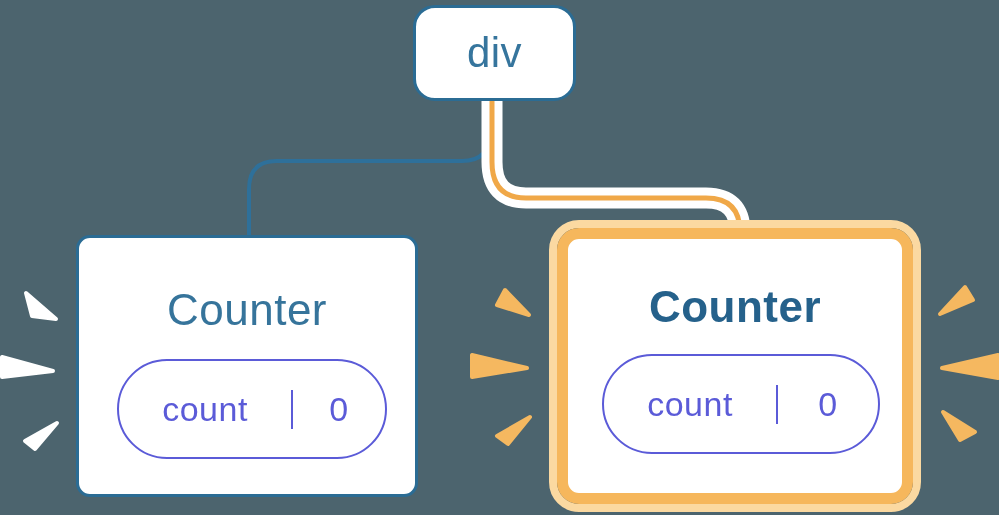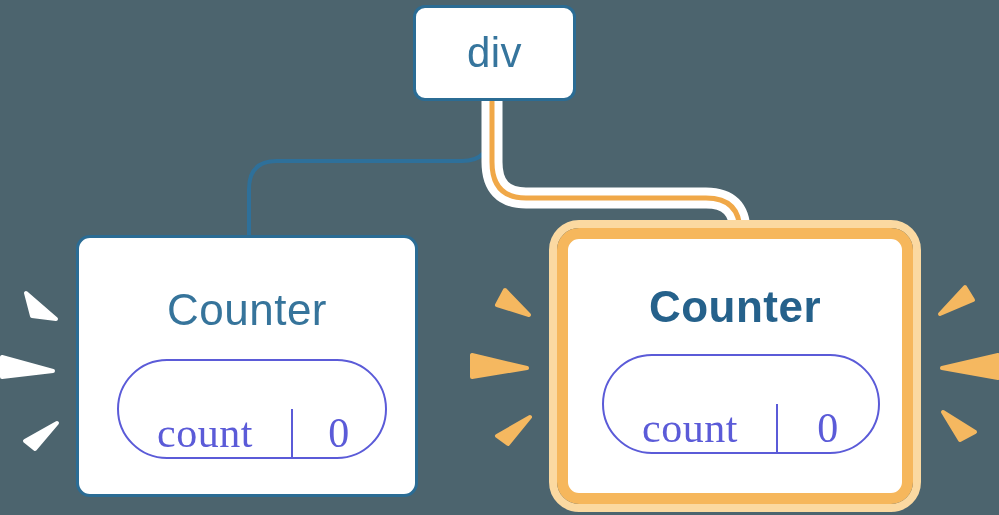--- a/index.html
+++ b/index.html
@@ -23,21 +23,21 @@
   
   .flash-white path{fill:var(--flash-left,#FFFFFF);stroke:var(--flash-left,#FFFFFF);stroke-width:4;stroke-linejoin:round;}
   .flash-orange path{fill:var(--flash-right,#F5B860);stroke:var(--flash-right,#F5B860);stroke-width:4;stroke-linejoin:round;}
 
   
   .root-node{
     position:absolute;z-index:2;box-sizing:border-box;
     left:413px;top:5px;width:163px;height:96px;
     background:var(--card-bg,#fff);
     border:3px solid var(--node-border,#2B6C94);
-    border-radius:12px;
+    border-radius:22px;
     display:flex;align-items:center;justify-content:center;
     font-size:42px;letter-spacing:0.5px;
     color:var(--node-text,#36759D);
   }
 
   
   .card-left{
     position:absolute;z-index:2;box-sizing:border-box;
     left:76px;top:235px;width:342px;height:262px;
     background:var(--card-bg,#fff);
@@ -55,24 +55,24 @@
     font-weight:700;top:46px;
     color:var(--title-highlight,#25618B);
   }
 
   
   .pill{
     position:absolute;box-sizing:border-box;
     height:100px;
     border:2.5px solid var(--state-accent,#5B5BD8);
     border-radius:52px;
-    display:flex;align-items:flex-end;
+    display:flex;align-items:center;
     background:var(--card-bg,#fff);
     color:var(--state-accent,#5B5BD8);
-    font-size:42px;letter-spacing:0.5px;font-family:Liberation Serif, serif;
+    font-size:34px;letter-spacing:0.5px;
   }
   .pill-left{left:38px;top:121px;width:270px;}
   .pill-right{left:34px;top:115px;width:278px;}
   .pill-key{
     width:172px;display:flex;align-items:center;justify-content:center;
   }
   .pill-val{
     flex:1;display:flex;align-items:center;justify-content:center;
     border-left:2.5px solid var(--state-accent,#5B5BD8);
   }

